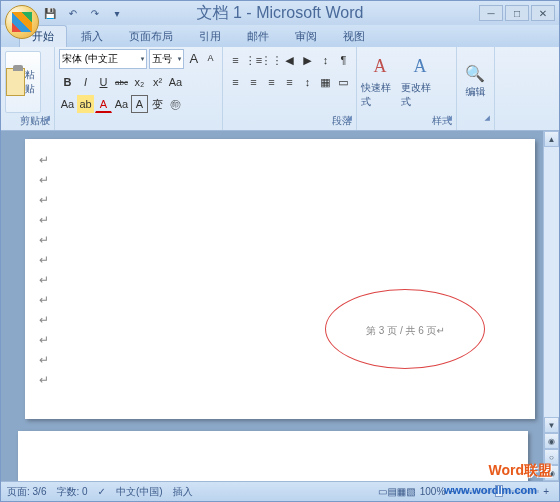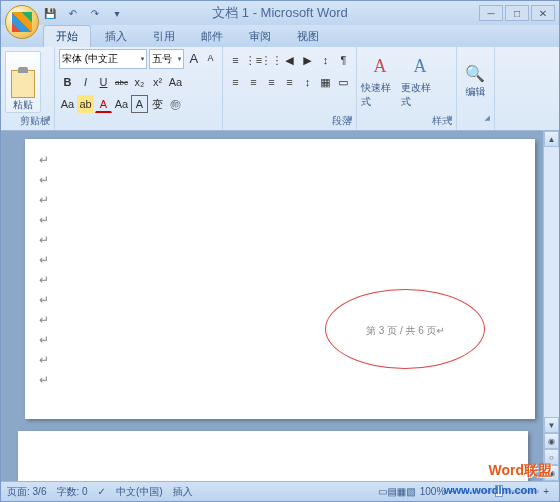--- a/index.html
+++ b/index.html
@@ -3,32 +3,32 @@
 <meta charset="utf-8">
 <style>
 *{margin:0;padding:0;box-sizing:border-box;font-family:"Microsoft YaHei",SimSun,Arial,sans-serif}
 body{width:560px;height:502px;background:#fff;overflow:hidden;position:relative}
 .window{width:560px;height:502px;background:#bcd4ef;border:1px solid #7b9ac7;display:flex;flex-direction:column}
 .titlebar{height:24px;background:linear-gradient(#d5e5f7,#c0d6ef);display:flex;align-items:center;position:relative}
 .office-btn{width:34px;height:34px;border-radius:50%;background:radial-gradient(circle at 30% 30%,#fff,#f7d77a,#e8a83a);border:1px solid #b89030;position:absolute;left:4px;top:4px;z-index:10;display:flex;align-items:center;justify-content:center}
 .office-logo{width:20px;height:20px;background:linear-gradient(45deg,#e74c3c 25%,#3498db 25% 50%,#f39c12 50% 75%,#27ae60 75%)}
 .qat{margin-left:42px;display:flex;gap:6px;align-items:center}
 .qat-btn{width:16px;height:16px;display:flex;align-items:center;justify-content:center;font-size:10px;color:#3b5a8a}
-.title-text{position:absolute;left:50%;transform:translateX(-50%);font-size:13px;color:#4a6a9a}
+.title-text{position:absolute;left:50%;transform:translateX(-50%);font-size:16px;color:#4a6a9a}
 .win-controls{position:absolute;right:4px;display:flex;gap:2px}
 .win-btn{width:24px;height:16px;background:#d0e0f0;border:1px solid #a0b8d8;display:flex;align-items:center;justify-content:center;font-size:10px;color:#456}
-.tabs{height:22px;background:linear-gradient(#d0e2f5,#bcd4ef);display:flex;align-items:flex-end;padding-left:42px;gap:2px}
+.tabs{height:22px;background:linear-gradient(#d0e2f5,#bcd4ef);display:flex;align-items:flex-end;padding-left:18px;gap:2px}
 .tab{padding:3px 12px;font-size:11px;color:#3b5a8a;cursor:pointer}
 .tab.active{background:#dde9f7;border:1px solid #a8c0e0;border-bottom:none;border-radius:3px 3px 0 0;color:#1a3b6a}
 .ribbon{height:84px;background:linear-gradient(#e8f0fa,#dae8f7);border-bottom:1px solid #a0b8d8;display:flex}
 .group{border-right:1px solid #c0d4ea;display:flex;flex-direction:column;padding:2px 4px}
 .group-body{flex:1;display:flex;align-items:center;gap:2px}
 .group-label{height:14px;font-size:10px;color:#4a6a9a;text-align:right;position:relative}
 .group-label::after{content:"◢";position:absolute;right:0;font-size:7px;color:#6a8abb}
-.paste-btn{width:36px;height:62px;background:linear-gradient(#fdfefe,#e8f0fa);border:1px solid #c0d4ea;border-radius:2px;display:flex;flex-direction:column;align-items:center;justify-content:flex-end;font-size:10px;color:#3b5a8a}
+.paste-btn{width:36px;height:62px;background:linear-gradient(#fdfefe,#e8f0fa);border:1px solid #c0d4ea;border-radius:2px;display:flex;flex-direction:row;align-items:center;justify-content:center;font-size:10px;color:#3b5a8a}
 .paste-icon{width:24px;height:28px;background:#f8e8b0;border:1px solid #c0a040;position:relative}
 .paste-icon::before{content:"";position:absolute;top:-4px;left:6px;width:10px;height:6px;background:#999;border-radius:2px 2px 0 0}
 .font-combo{height:20px;border:1px solid #a8c0e0;background:#fff;font-size:10px;padding:1px 2px;display:flex;align-items:center;justify-content:space-between}
 .combo-arrow{font-size:7px;color:#456}
 .btn-row{display:flex;gap:1px;margin-top:2px}
 .sbtn{width:17px;height:18px;border:1px solid transparent;display:flex;align-items:center;justify-content:center;font-size:11px;color:#333;background:transparent}
 .big-btn{width:38px;height:62px;display:flex;flex-direction:column;align-items:center;justify-content:center;font-size:10px;color:#3b5a8a;gap:2px}
 .style-a{width:24px;height:24px;font-size:18px;font-family:serif;display:flex;align-items:center;justify-content:center}
 .doc-area{flex:1;background:#8ca8c8;display:flex;overflow:hidden;position:relative}
 .page{background:#fff;margin:8px auto;width:510px;box-shadow:2px 2px 4px rgba(0,0,0,.3);position:relative;padding:14px;height:280px}
@@ -63,20 +63,21 @@
     <div class="win-controls">
       <div class="win-btn">─</div>
       <div class="win-btn">□</div>
       <div class="win-btn">✕</div>
     </div>
   </div>
 
   <div class="tabs">
     <div class="tab active">开始</div>
     <div class="tab">插入</div>
+    <div class="tab">页面布局</div>
     <div class="tab">引用</div>
     <div class="tab">邮件</div>
     <div class="tab">审阅</div>
     <div class="tab">视图</div>
   </div>
 
   <div class="ribbon">
     <div class="group" style="width:54px">
       <div class="group-body">
         <div class="paste-btn">

